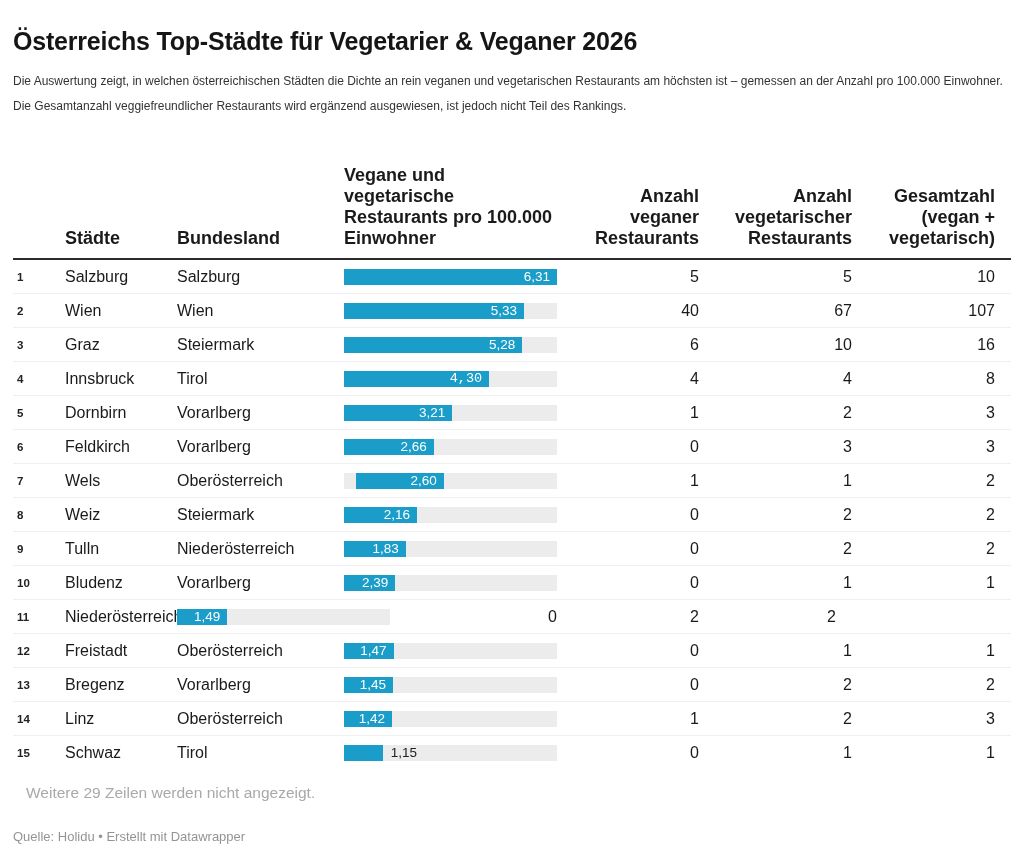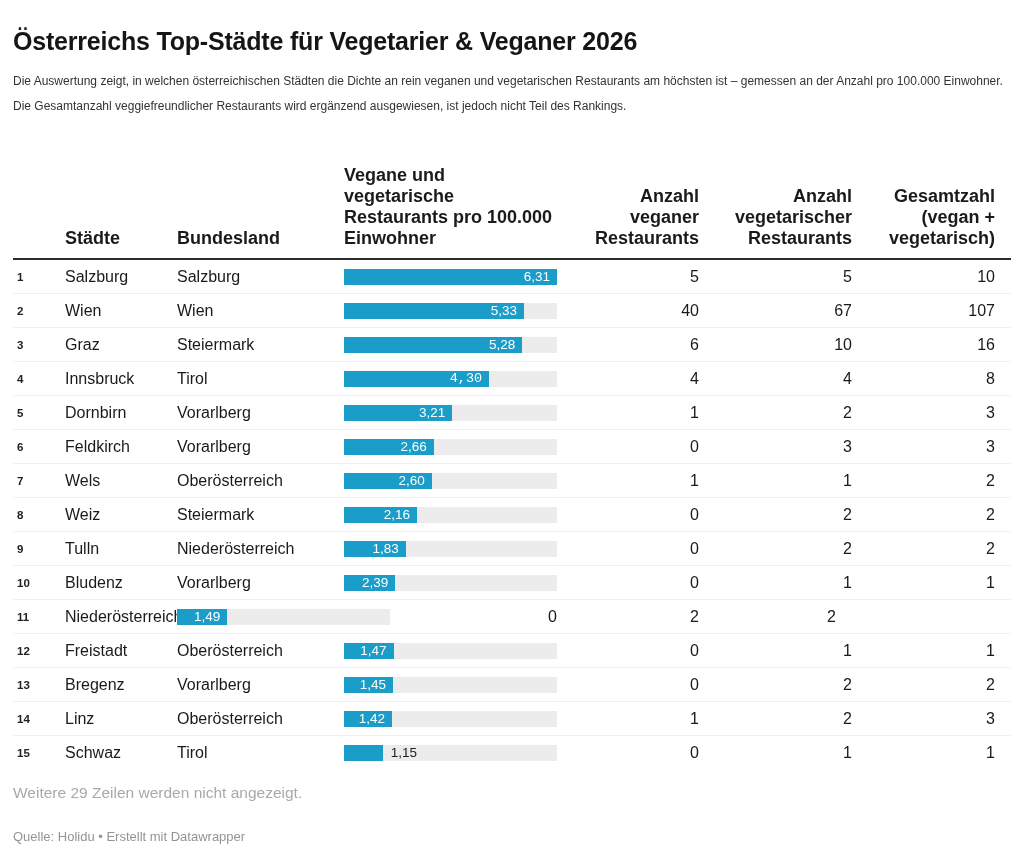--- a/index.html
+++ b/index.html
@@ -89,21 +89,21 @@
     display: flex;
     align-items: center;
     justify-content: flex-end;
     box-sizing: border-box;
     padding-right: 7px;
   }
   .bar-label { font-size: 13.5px; line-height: 1; white-space: nowrap; }
   .bar-label.inside { color: #ffffff; }
   .bar-label.outside { color: #222222; margin-left: 8px; }
   .more-note {
-    margin: 15px 0 0 0;
+    margin: 15px 0 0 13px;
     font-size: 15.5px;
     color: #a9a9a9;
   }
   .attribution {
     margin: 27px 0 0 0;
     font-size: 13px;
     color: #949494;
   }
 </style>
 </head>
@@ -221,21 +221,21 @@
           <div class="td right">0</div>
           <div class="td right">3</div>
           <div class="td right pad-r">3</div>
         </div>
         <div class="tr">
           <div class="td rank">7</div>
           <div class="td city">Wels</div>
           <div class="td state">Oberösterreich</div>
           <div class="td">
             <div class="track">
-              <div class="fill" style="width: 41.2044%;">
+              <div class="fill" style="width: 41.2044%; margin-left: 12px;">
                 <div class="bar-label inside">2,60</div>
               </div>
             </div>
           </div>
           <div class="td right">1</div>
           <div class="td right">1</div>
           <div class="td right pad-r">2</div>
         </div>
         <div class="tr">
           <div class="td rank">8</div>

